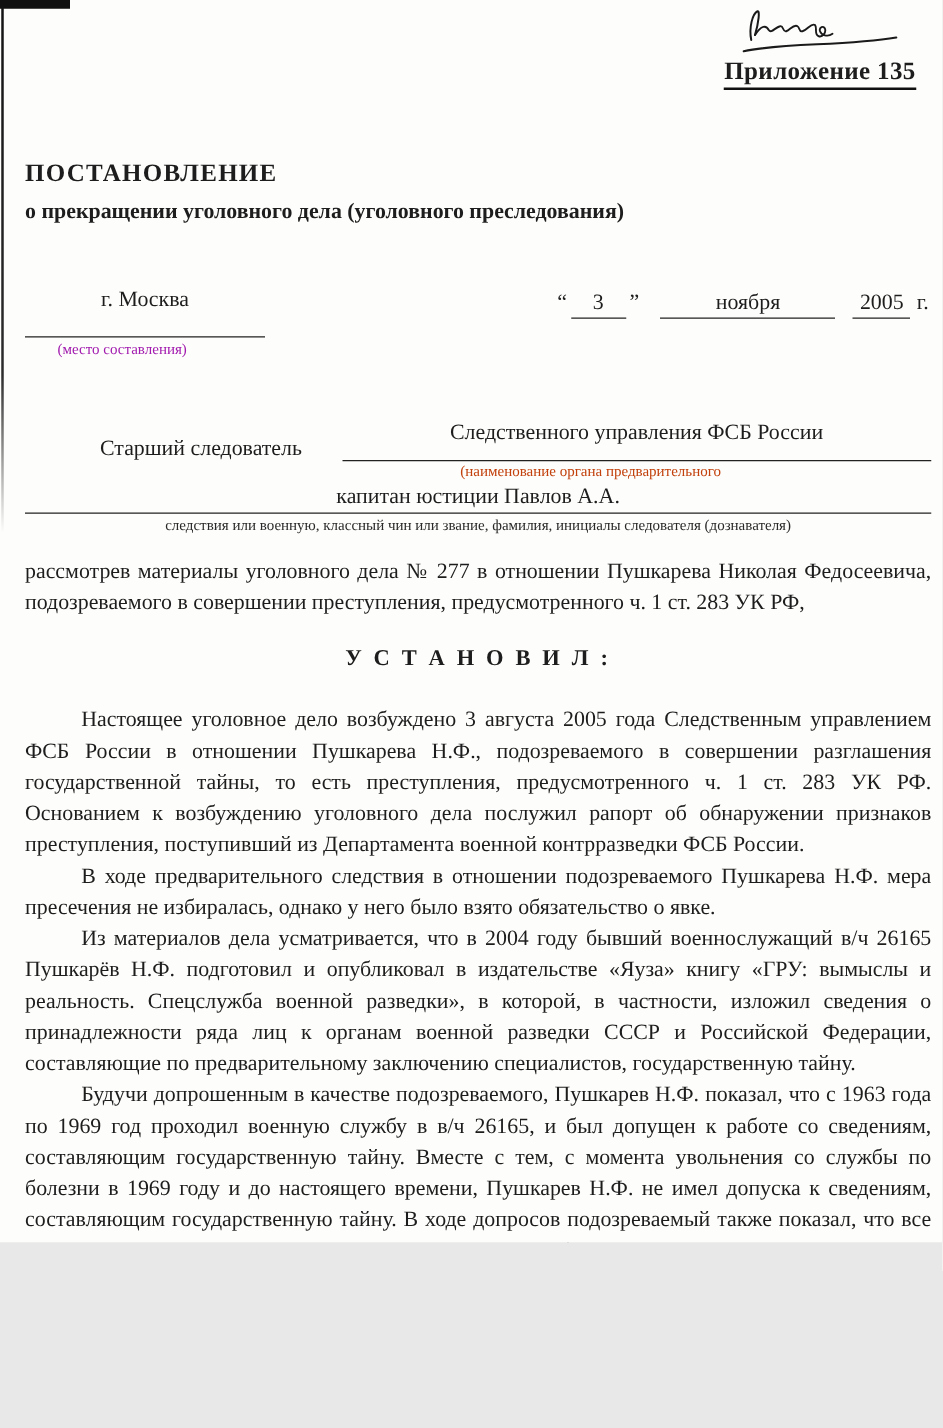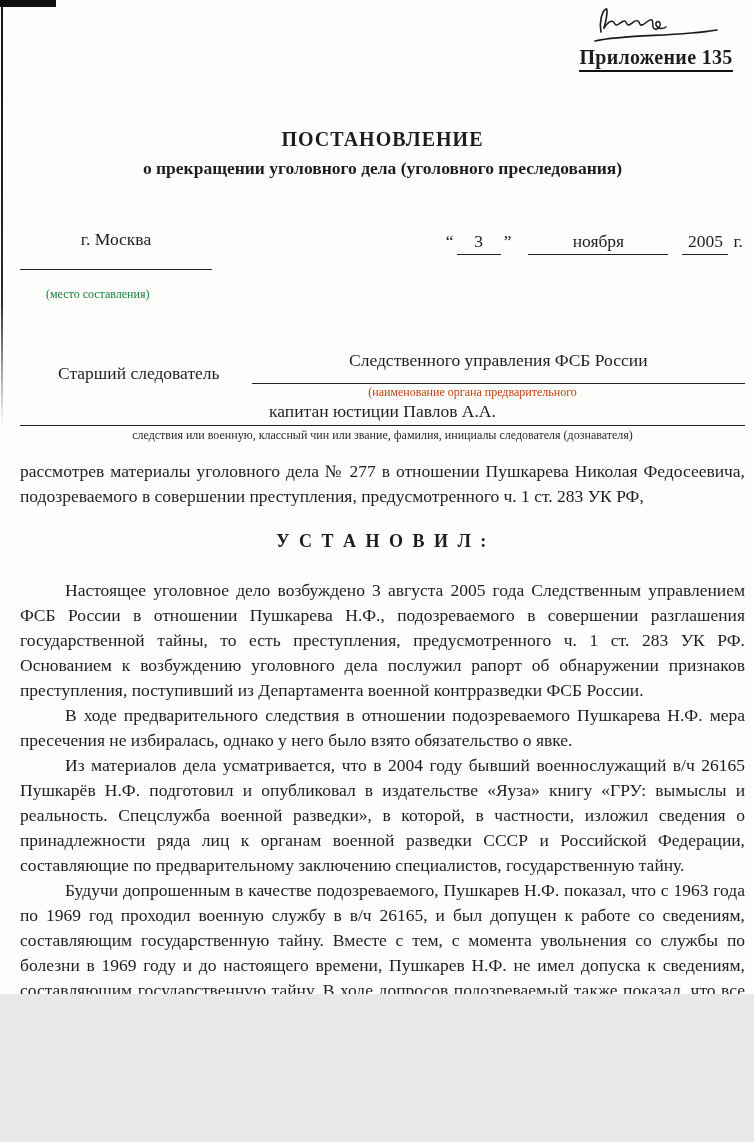--- a/index.html
+++ b/index.html
@@ -19,41 +19,41 @@
 
   .content { padding:0 9px 0 20px; }
 
   
   .sig-area { position:absolute; top:4px; right:14px; width:168px; text-align:center; }
   .sig-svg { display:block; margin:0 auto 2px auto; }
   .appendix { display:inline-block; font-weight:bold; font-size:20px;
     border-bottom:2.5px solid #101010; padding-bottom:1px; letter-spacing:.3px; }
 
   
-  .title-block { margin:0; padding-top:128px; text-align:center; }
+  .title-block { margin:0; padding-top:128px; }
   .title { font-size:20px; font-weight:bold; letter-spacing:1px; }
   .subtitle { font-size:17.5px; font-weight:bold; margin-top:7px; }
 
   
   .place-date-row { display:flex; justify-content:space-between; align-items:flex-start; margin-top:50px; }
   .place-group { width:192px; }
   .place-box { text-align:center; font-size:17.5px; border-bottom:1.5px solid #222; padding-bottom:19px; }
-  .place-caption { font-size:12px; margin-top:17px; padding-left:26px; color:#15803d; }
+  .place-caption { font-size:12px; margin-top:2px; padding-left:26px; color:#a21caf; }
   .date-group { display:flex; align-items:baseline; font-size:17.5px; margin-right:2px; margin-top:2px; white-space:nowrap; }
   .dq { padding:0 3px; }
   .u-seg { border-bottom:1.5px solid #222; text-align:center; padding-bottom:2px; }
   .u-day { min-width:44px; }
   .u-month { min-width:140px; margin-left:14px; }
   .u-year { min-width:46px; margin-left:14px; }
   .date-era { margin-left:5px; }
 
   
   .inv-block { margin-top:48px; }
   .inv-row1 { display:flex; align-items:flex-end; font-size:17.5px; }
-  .inv-role { margin-left:38px; white-space:nowrap; }
+  .inv-role { margin-left:60px; white-space:nowrap; }
   .inv-org { flex:1; margin-left:32px; text-align:center; border-bottom:1.5px solid #222; padding-bottom:12px; }
   .inv-caption1 { font-size:12px; text-align:center; margin-left:180px; margin-top:1px; color:#c2410c; }
   .inv-name { font-size:17.5px; text-align:center; border-bottom:1.5px solid #222; padding-bottom:3px; margin-top:1px; }
   .inv-caption2 { font-size:12px; text-align:center; margin-top:2px; color:#2a2a2a; }
 
   
   .preamble { font-size:17.5px; line-height:25px; text-align:justify; margin:16px 0 0 0; }
   .ustanovil { text-align:center; font-weight:bold; font-size:18px; letter-spacing:2.5px; margin-top:22px; }
   .body-par { font-size:17.5px; line-height:25px; text-align:justify; text-indent:45px; margin:0; }
   .body-par.first { margin-top:26px; }

